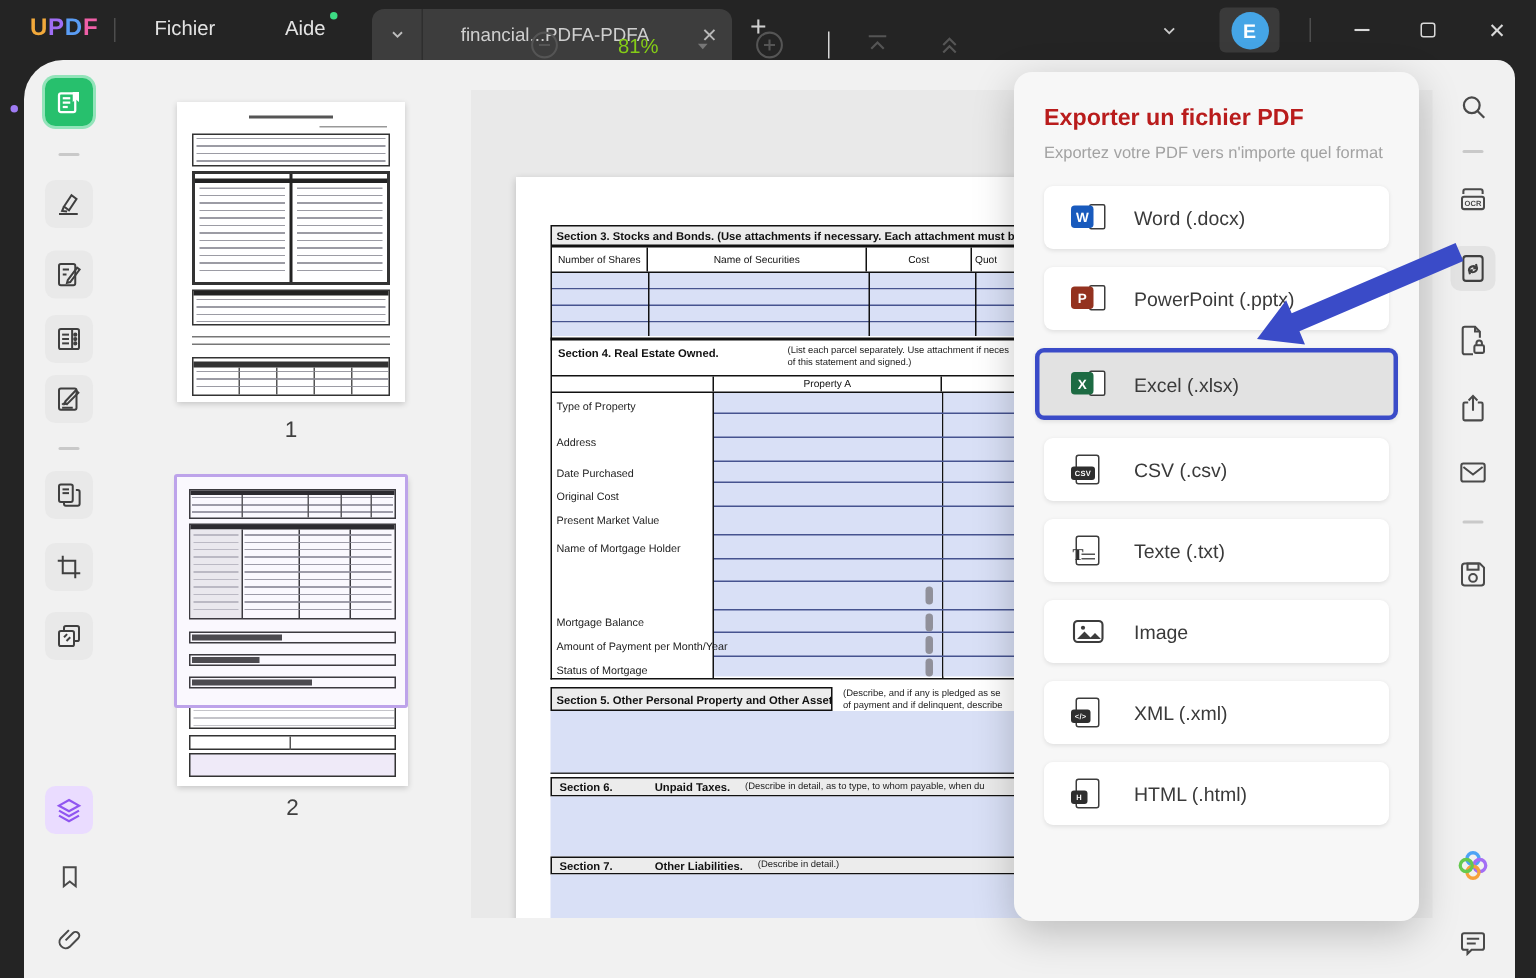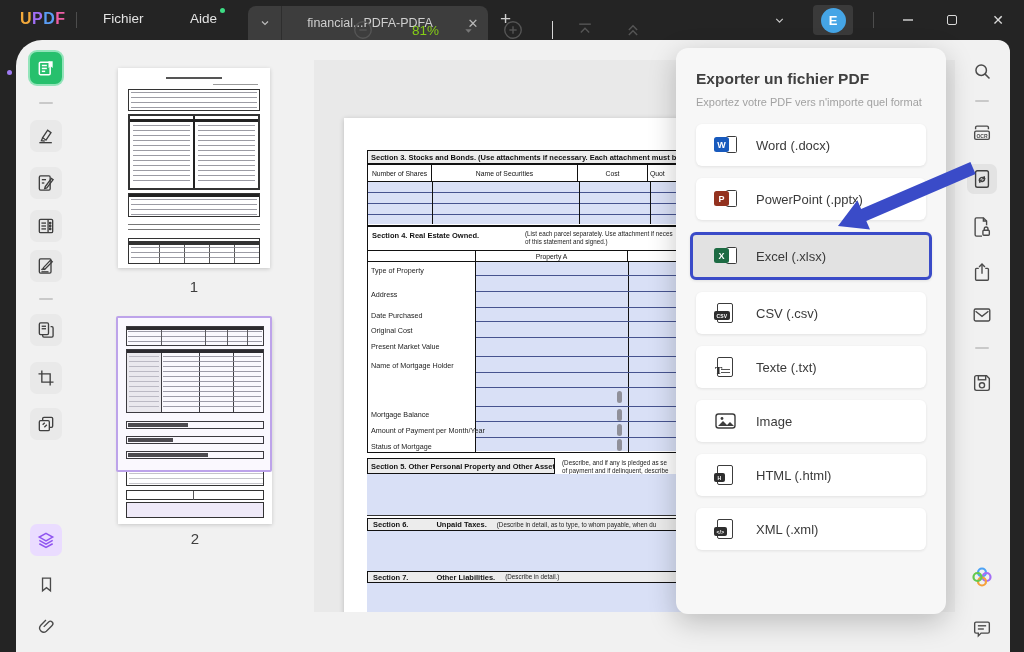--- a/index.html
+++ b/index.html
@@ -55,21 +55,21 @@
   .row-label { position:absolute; left:26px; font-size:7.2px; color:#222; white-space:nowrap; }
   .f-row { position:absolute; border-bottom:1px solid #46538f; }
   .handle { position:absolute; width:5px; height:12px; border-radius:2.5px; background:#90909a; }
 
   
   .rrail-btn { position:absolute; left:967px; width:30px; height:30px; border-radius:7px; display:flex; align-items:center; justify-content:center; cursor:pointer; }
   .rrail-btn.active { background:#e3e3e3; }
 
   
   .panel { position:absolute; left:676px; top:48px; width:270px; height:566px; background:#f7f7f7; border-radius:12px; box-shadow:0 8px 28px rgba(0,0,0,.22); z-index:20; padding:22px 20px 0 20px; }
-  .panel-title { font-size:15.5px; font-weight:bold; color:#404040; }
+  .panel-title { font-size:15.5px; font-weight:bold; color:#b91c1c; }
   .panel-sub { font-size:11px; color:#a2a2a2; margin-top:8px; margin-bottom:16px; white-space:nowrap; }
   .opt-card { position:relative; height:42px; background:#fff; border-radius:6px; box-shadow:0 1px 3px rgba(0,0,0,.09); display:flex; align-items:center; padding-left:18px; margin-bottom:12px; cursor:pointer; }
   .opt-card.highlighted { background:#e2e2e2; border:3px solid #3a4bc8; margin-left:-6px; margin-right:-6px; height:48px; padding-left:21px; }
   .opt-label { font-size:13px; color:#3a3a3a; margin-left:15px; }
   .opt-icon { position:relative; width:27px; height:22px; flex:0 0 27px; }
   .oi-page { position:absolute; left:12px; top:2px; width:11px; height:17px; background:#fff; border:1.4px solid #3c3c3c; border-radius:1.5px; }
   .oi-sq { position:absolute; left:0; top:3px; width:15px; height:15px; border-radius:2.5px; color:#fff; font-size:9px; font-weight:bold; display:flex; align-items:center; justify-content:center; }
   .doc-page { position:absolute; left:3px; top:1px; width:16px; height:20px; background:#fff; border:1.4px solid #3c3c3c; border-radius:2px; }
   .doc-badge { position:absolute; left:0; top:9px; background:#2e2e2e; color:#fff; font-size:5px; font-weight:bold; border-radius:2px; padding:1.5px 2.5px; letter-spacing:.2px; }
   .arrow-svg { position:absolute; left:828px; top:158px; z-index:30; pointer-events:none; }
@@ -519,28 +519,28 @@
           <rect x="2" y="4" width="19" height="14" rx="2.5"></rect>
           <path d="M4 16 l5-5 4 4 3-3 4 4" fill="#3c3c3c" stroke="none"></path>
           <circle cx="8" cy="8.5" r="1.4" fill="#3c3c3c" stroke="none"></circle>
         </svg>
     </div>
     <div class="opt-label">Image</div>
   </div>
   <div class="opt-card">
     <div class="opt-icon">
         <div class="doc-page"></div>
+        <div class="doc-badge">&lt;/&gt;</div>
+      </div>
+    <div class="opt-label">XML (.xml)</div>
+  </div>
+  <div class="opt-card">
+    <div class="opt-icon">
+        <div class="doc-page"></div>
         <div class="doc-badge" style="padding:1.5px 3.5px">H</div>
       </div>
     <div class="opt-label">HTML (.html)</div>
-  </div>
-  <div class="opt-card">
-    <div class="opt-icon">
-        <div class="doc-page"></div>
-        <div class="doc-badge">&lt;/&gt;</div>
-      </div>
-    <div class="opt-label">XML (.xml)</div>
   </div>
 </div>
 
 <svg class="arrow-svg" width="160" height="90" viewBox="0 0 160 90">
   <polygon points="10,68 29.4,42.2 33.1,50.9 142.4,4 147.6,16 38.3,62.9 42,71.6" fill="#3a4bc8"></polygon>
 </svg>
 
 </body></html>

